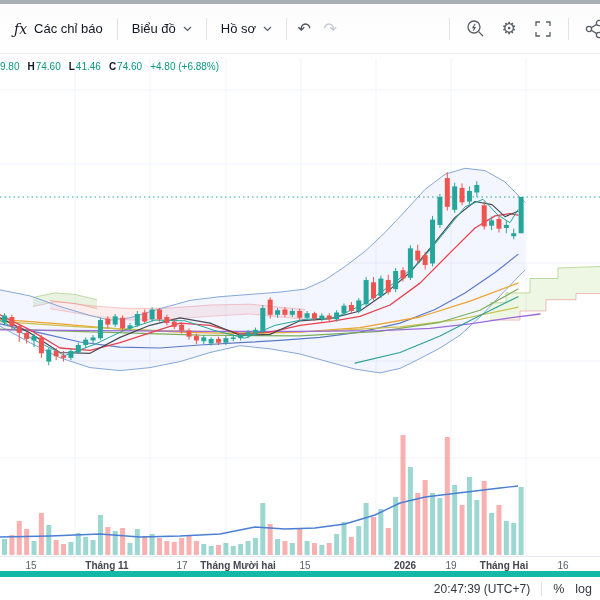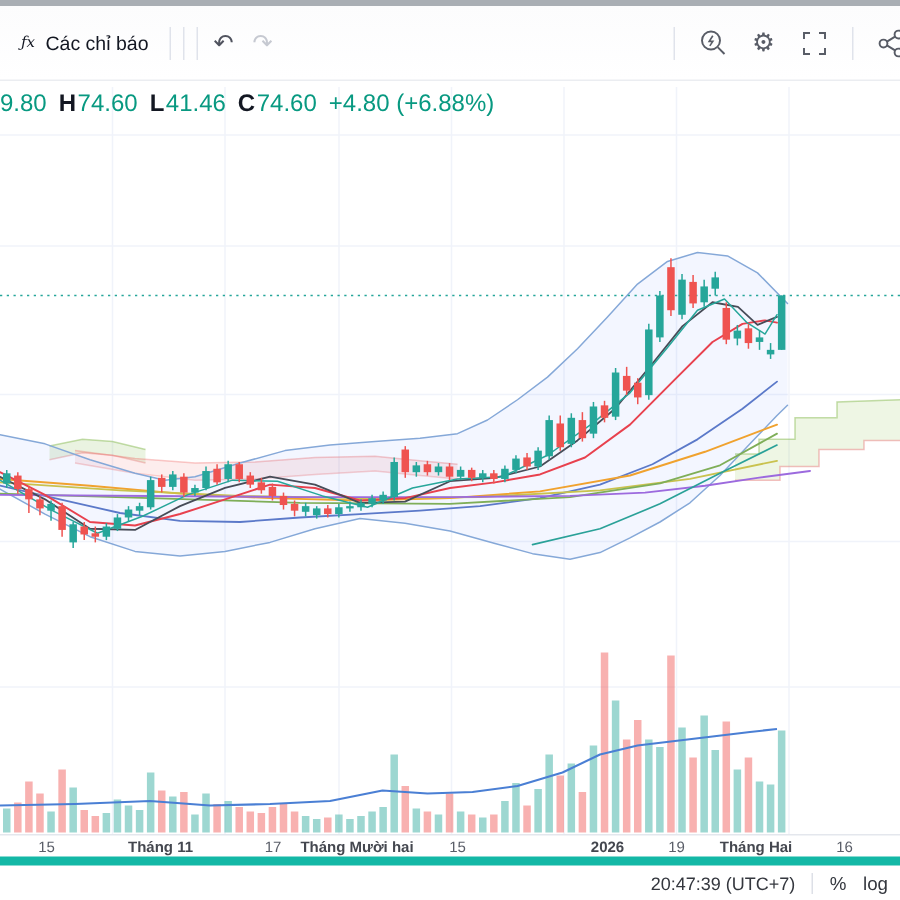--- a/index.html
+++ b/index.html
@@ -4,31 +4,31 @@
 <style>
   html,body{margin:0;padding:0;background:#fff;}
   .screen{position:relative;width:600px;height:600px;overflow:hidden;background:#fff;
           font-family:"Liberation Sans",sans-serif;-webkit-font-smoothing:antialiased;}
   #chart-svg{position:absolute;left:0;top:0;}
   .top-strip{position:absolute;top:0;left:0;right:0;height:4px;background:#a9aeb4;}
   .toolbar{position:absolute;top:4px;left:0;right:0;height:50px;display:flex;align-items:center;
            background:linear-gradient(#fcfcfd,#ffffff);border-bottom:1px solid #ebedf1;padding-left:4px;box-sizing:border-box;}
   .tb{display:flex;align-items:center;gap:7px;border:none;background:none;cursor:pointer;
       font-family:"Liberation Sans",sans-serif;font-size:13px;color:#131722;padding:7px 10px;}
-  .fx-ic{font-family:"DejaVu Serif",serif;font-style:italic;font-size:10px;color:#131722;}
+  .fx-ic{font-family:"DejaVu Serif",serif;font-style:italic;font-size:14px;color:#131722;}
   .caret{display:block;}
   .vsep{width:1px;height:22px;background:#e0e3eb;margin:0 4px;flex:none;}
   .icon-btn{border:none;background:none;cursor:pointer;width:26px;height:26px;display:flex;
             align-items:center;justify-content:center;padding:0;color:#585c66;}
   .undo-g{font-size:16px;color:#50535e;}
   .redo-g{font-size:16px;color:#c6c9d1;}
   .gear-g{font-size:17px;color:#585c66;}
   .tb-right{margin-left:auto;display:flex;align-items:center;gap:8px;}
   .share-btn{margin-right:-7px;}
-  .legend{position:absolute;top:61px;left:0;display:flex;gap:8px;font-size:16px;color:#131722;align-items:center;}
+  .legend{position:absolute;top:61px;left:0;display:flex;gap:8px;font-size:10px;color:#131722;align-items:center;}
   .legend .grp{display:flex;gap:1px;}
   .legend b{font-weight:700;color:#131722;}
   .lv{color:#089981;}
   .time-axis{position:absolute;top:556px;left:0;right:0;height:15px;border-top:1px solid #e4e7ed;
              font-size:10px;color:#5a5e68;padding-left:28px;}
   .time-axis span{position:absolute;top:3px;transform:translateX(-50%);white-space:nowrap;}
   .time-axis .month{font-weight:700;color:#44474f;}
   .status-bar{position:absolute;top:571px;left:0;right:0;bottom:0;border-top:6px solid #14b8a6;
               display:flex;align-items:center;justify-content:flex-end;gap:11px;padding-right:8px;
               font-size:12px;color:#34373e;background:#fff;}
@@ -293,21 +293,33 @@
     </svg>
 
   <div class="top-strip"></div>
 
   <div class="toolbar">
     <button class="tb">
       <span class="fx-ic">ƒx</span>
       <span>Các chỉ báo</span>
     </button>
     <span class="vsep"></span>
+    <button class="tb">
+      <span>Biểu đồ</span>
+      <svg class="caret" width="9" height="6" viewBox="0 0 9 6">
+        <path d="M1 1l3.5 3.4L8 1" fill="none" stroke="#5d606b" stroke-width="1.3"></path>
+        </svg>
+    </button>
     <span class="vsep"></span>
+    <button class="tb">
+      <span>Hồ sơ</span>
+      <svg class="caret" width="9" height="6" viewBox="0 0 9 6">
+        <path d="M1 1l3.5 3.4L8 1" fill="none" stroke="#5d606b" stroke-width="1.3"></path>
+        </svg>
+    </button>
     <span class="vsep"></span>
     <button class="icon-btn">
       <span class="undo-g">↶</span>
     </button>
     <button class="icon-btn">
       <span class="redo-g">↷</span>
     </button>
 
     <div class="tb-right">
       <span class="vsep"></span>

